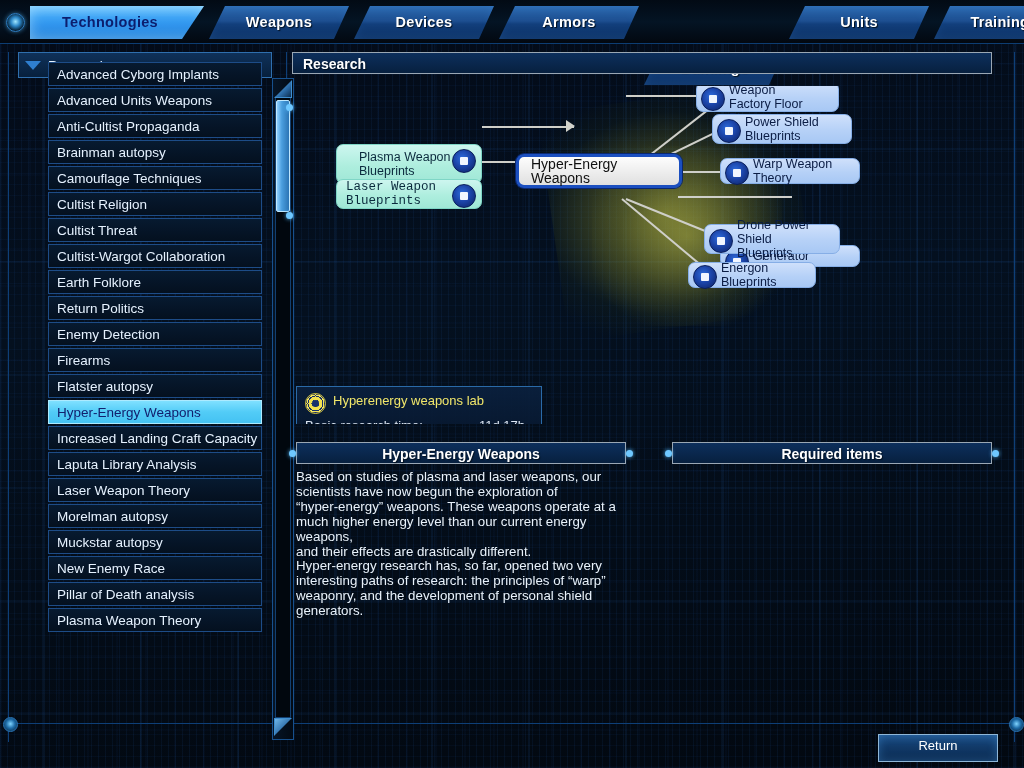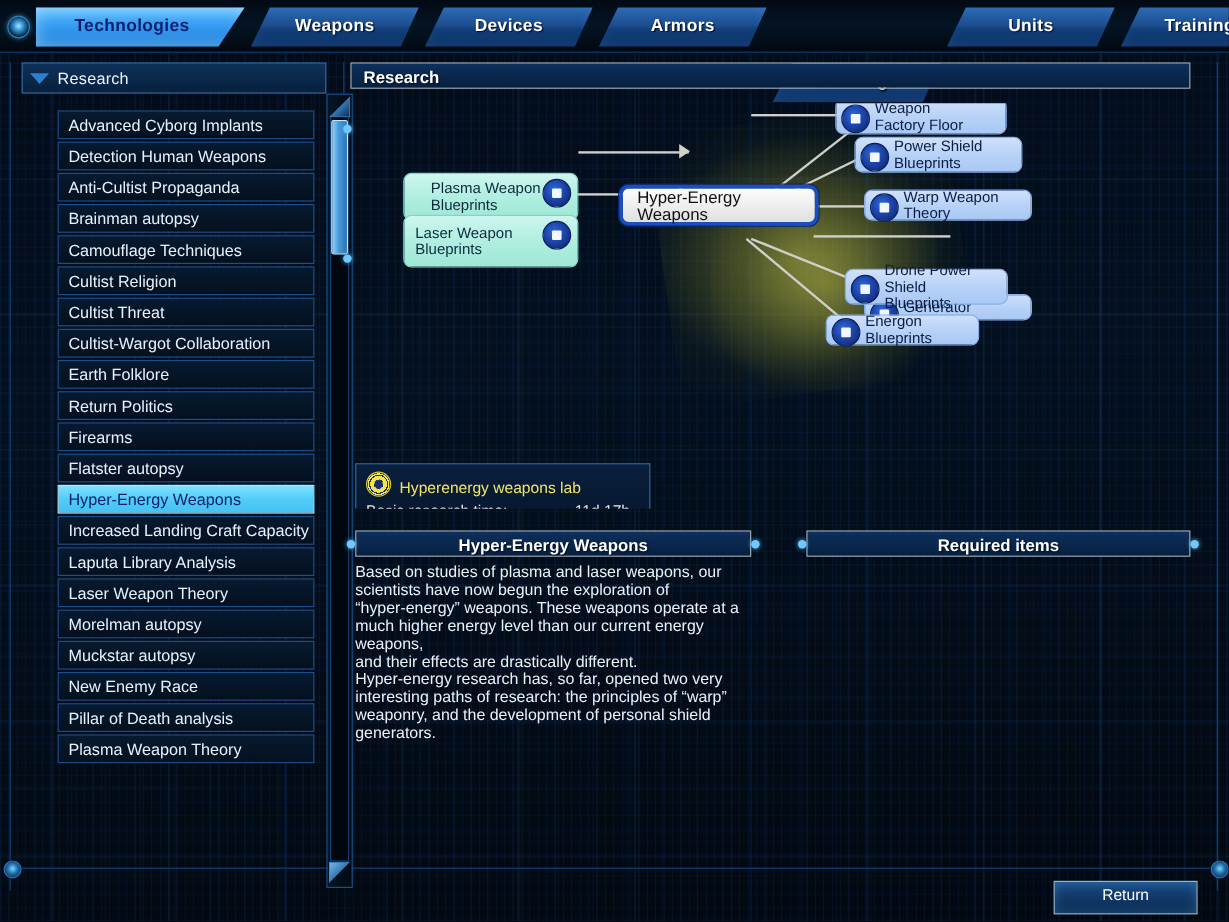--- a/index.html
+++ b/index.html
@@ -67,21 +67,21 @@
     background:linear-gradient(180deg,#0d2c54 0%,#082palette 100%);
     background:linear-gradient(180deg,#0f3159 0%,#07203d 100%);
     border:1px solid #2f6fae;display:flex;align-items:center;
   }
   .sb-head .tri{
     width:0;height:0;margin:0 7px 0 6px;
     border-left:8px solid transparent;border-right:8px solid transparent;
     border-top:9px solid #2f7fd0;
   }
   .sb-head-label{color:#e8f4ff;font-size:13.5px;letter-spacing:.2px;}
-  .sb-list{position:absolute;left:0;top:38px;width:252px;height:660px;overflow:hidden;}
+  .sb-list{position:absolute;left:0;top:8px;width:252px;height:660px;overflow:hidden;}
   .sb-item{
     margin:2px 0 2px 30px;width:214px;height:24px;line-height:24px;
     border:1px solid #1d4c87;
     background:linear-gradient(180deg,#071a30 0%,#04101f 100%);
     color:#e6f2ff;font-size:13.5px;padding-left:8px;box-sizing:border-box;
     white-space:nowrap;overflow:hidden;
   }
   .sb-item.selected{
     background:linear-gradient(180deg,#7fe0ff 0%,#52ccf7 50%,#44c2f2 100%);
     color:#12206e;border:1px solid #aceaff;
@@ -148,21 +148,21 @@
   .bullet i{width:8px;height:8px;background:#f2f6ff;display:block;border-radius:1px;}
   .conn{position:absolute;background:#cfcfc9;height:2px;transform-origin:0 50%;}
   .arrow{position:absolute;width:0;height:0;border-top:6px solid transparent;border-bottom:6px solid transparent;border-left:9px solid #d2d2cb;}
 
   
   .infobox{
     position:absolute;left:4px;top:300px;width:246px;height:70px;
     background:linear-gradient(180deg,rgba(10,32,62,.93) 0%,rgba(6,20,40,.93) 100%);
     border:1px solid #2a6aa8;box-sizing:border-box;padding:6px 8px;
   }
-  .info-head{display:flex;align-items:flex-end;gap:7px;margin-bottom:3px;}
+  .info-head{display:flex;align-items:flex-start;gap:7px;margin-bottom:3px;}
   .star-badge{
     width:19px;height:19px;border-radius:50%;flex:0 0 19px;
     background:radial-gradient(circle at 50% 50%, #16306a 0 4px, #f3e14e 4px 7px, #16306a 7px 8px, #f5e55a 8px 9px, #1b2f63 9px 10px);
     border:1px solid #d9c93c;position:relative;overflow:hidden;
   }
   .star-badge:before{
     content:"";position:absolute;left:50%;top:50%;width:13px;height:13px;margin:-6.5px 0 0 -6.5px;
     background:#f2e04c;
     clip-path:polygon(50% 0%,61% 35%,98% 35%,68% 57%,79% 91%,50% 70%,21% 91%,32% 57%,2% 35%,39% 35%);
   }
@@ -220,29 +220,30 @@
 <div class="frame-dot" style="left:3px;top:717px;"></div>
 <div class="frame-dot" style="left:1009px;top:717px;"></div>
 
 <div class="sidebar">
   <div class="sb-head">
     <span class="tri"></span>
     <span class="sb-head-label">Research</span>
   </div>
   <div class="sb-list" id="sidebar-list">
       <div class="sb-item">Advanced Cyborg Implants</div>
-      <div class="sb-item">Detection Human Weapons</div>
+      <div class="sb-item">Advanced Units Weapons</div>
       <div class="sb-item">Anti-Cultist Propaganda</div>
       <div class="sb-item">Brainman autopsy</div>
       <div class="sb-item">Camouflage Techniques</div>
       <div class="sb-item">Cultist Religion</div>
       <div class="sb-item">Cultist Threat</div>
       <div class="sb-item">Cultist-Wargot Collaboration</div>
       <div class="sb-item">Earth Folklore</div>
       <div class="sb-item">Return Politics</div>
+      <div class="sb-item">Enemy Detection</div>
       <div class="sb-item">Firearms</div>
       <div class="sb-item">Flatster autopsy</div>
       <div class="sb-item selected">Hyper-Energy Weapons</div>
       <div class="sb-item">Increased Landing Craft Capacity</div>
       <div class="sb-item">Laputa Library Analysis</div>
       <div class="sb-item">Laser Weapon Theory</div>
       <div class="sb-item">Morelman autopsy</div>
       <div class="sb-item">Muckstar autopsy</div>
       <div class="sb-item">New Enemy Race</div>
       <div class="sb-item">Pillar of Death analysis</div>
@@ -288,21 +289,21 @@
 
     <div class="conn" style="left:330px;top:112px;width:120px;transform:rotate(40deg);"></div>
     <div class="conn" style="left:420px;top:188px;width:70px;"></div>
 
     <div class="node src" style="left:44px;top:58px;width:146px;height:40px;padding-left:22px;">
       <span class="nl">Plasma Weapon<br>Blueprints</span>
       <span class="bullet" style="right:5px;top:4px;">
           <i></i>
         </span>
     </div>
-    <div class="node src" style="left:44px;top:93px;width:146px;height:44px;">
+    <div class="node src" style="left:44px;top:93px;width:146px;height:30px;font-family:Liberation Mono, monospace;">
       <span class="nl">Laser Weapon<br>Blueprints</span>
       <span class="bullet" style="right:5px;top:4px;">
           <i></i>
         </span>
     </div>
 
     <div class="node center" style="left:224px;top:68px;width:166px;height:34px;">
       <span>Hyper-Energy Weapons</span>
     </div>
 

